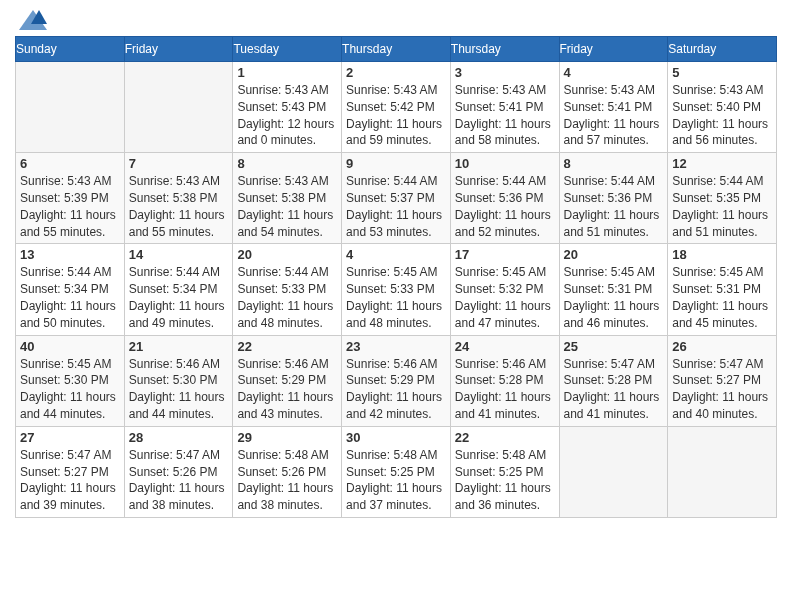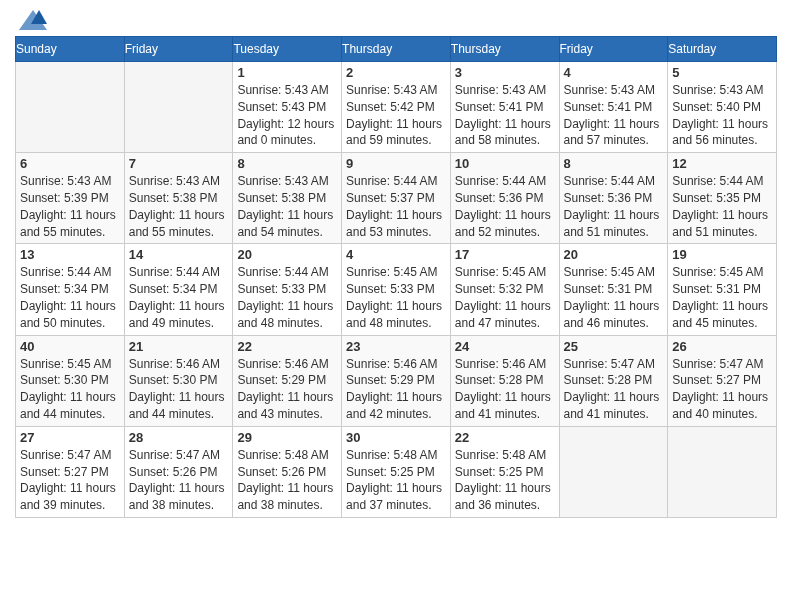--- a/index.html
+++ b/index.html
@@ -205,21 +205,21 @@
           </td>
           <td>
             <span class="day-number">17</span>
             <div class="day-info">Sunrise: 5:45 AM<br>Sunset: 5:32 PM<br>Daylight: 11 hours and 47 minutes.</div>
           </td>
           <td>
             <span class="day-number">20</span>
             <div class="day-info">Sunrise: 5:45 AM<br>Sunset: 5:31 PM<br>Daylight: 11 hours and 46 minutes.</div>
           </td>
           <td>
-            <span class="day-number">19</span>
+            <span class="day-number">18</span>
             <div class="day-info">Sunrise: 5:45 AM<br>Sunset: 5:31 PM<br>Daylight: 11 hours and 45 minutes.</div>
           </td>
         </tr>
         <tr>
           <td>
             <span class="day-number">40</span>
             <div class="day-info">Sunrise: 5:45 AM<br>Sunset: 5:30 PM<br>Daylight: 11 hours and 44 minutes.</div>
           </td>
           <td>
             <span class="day-number">21</span>

